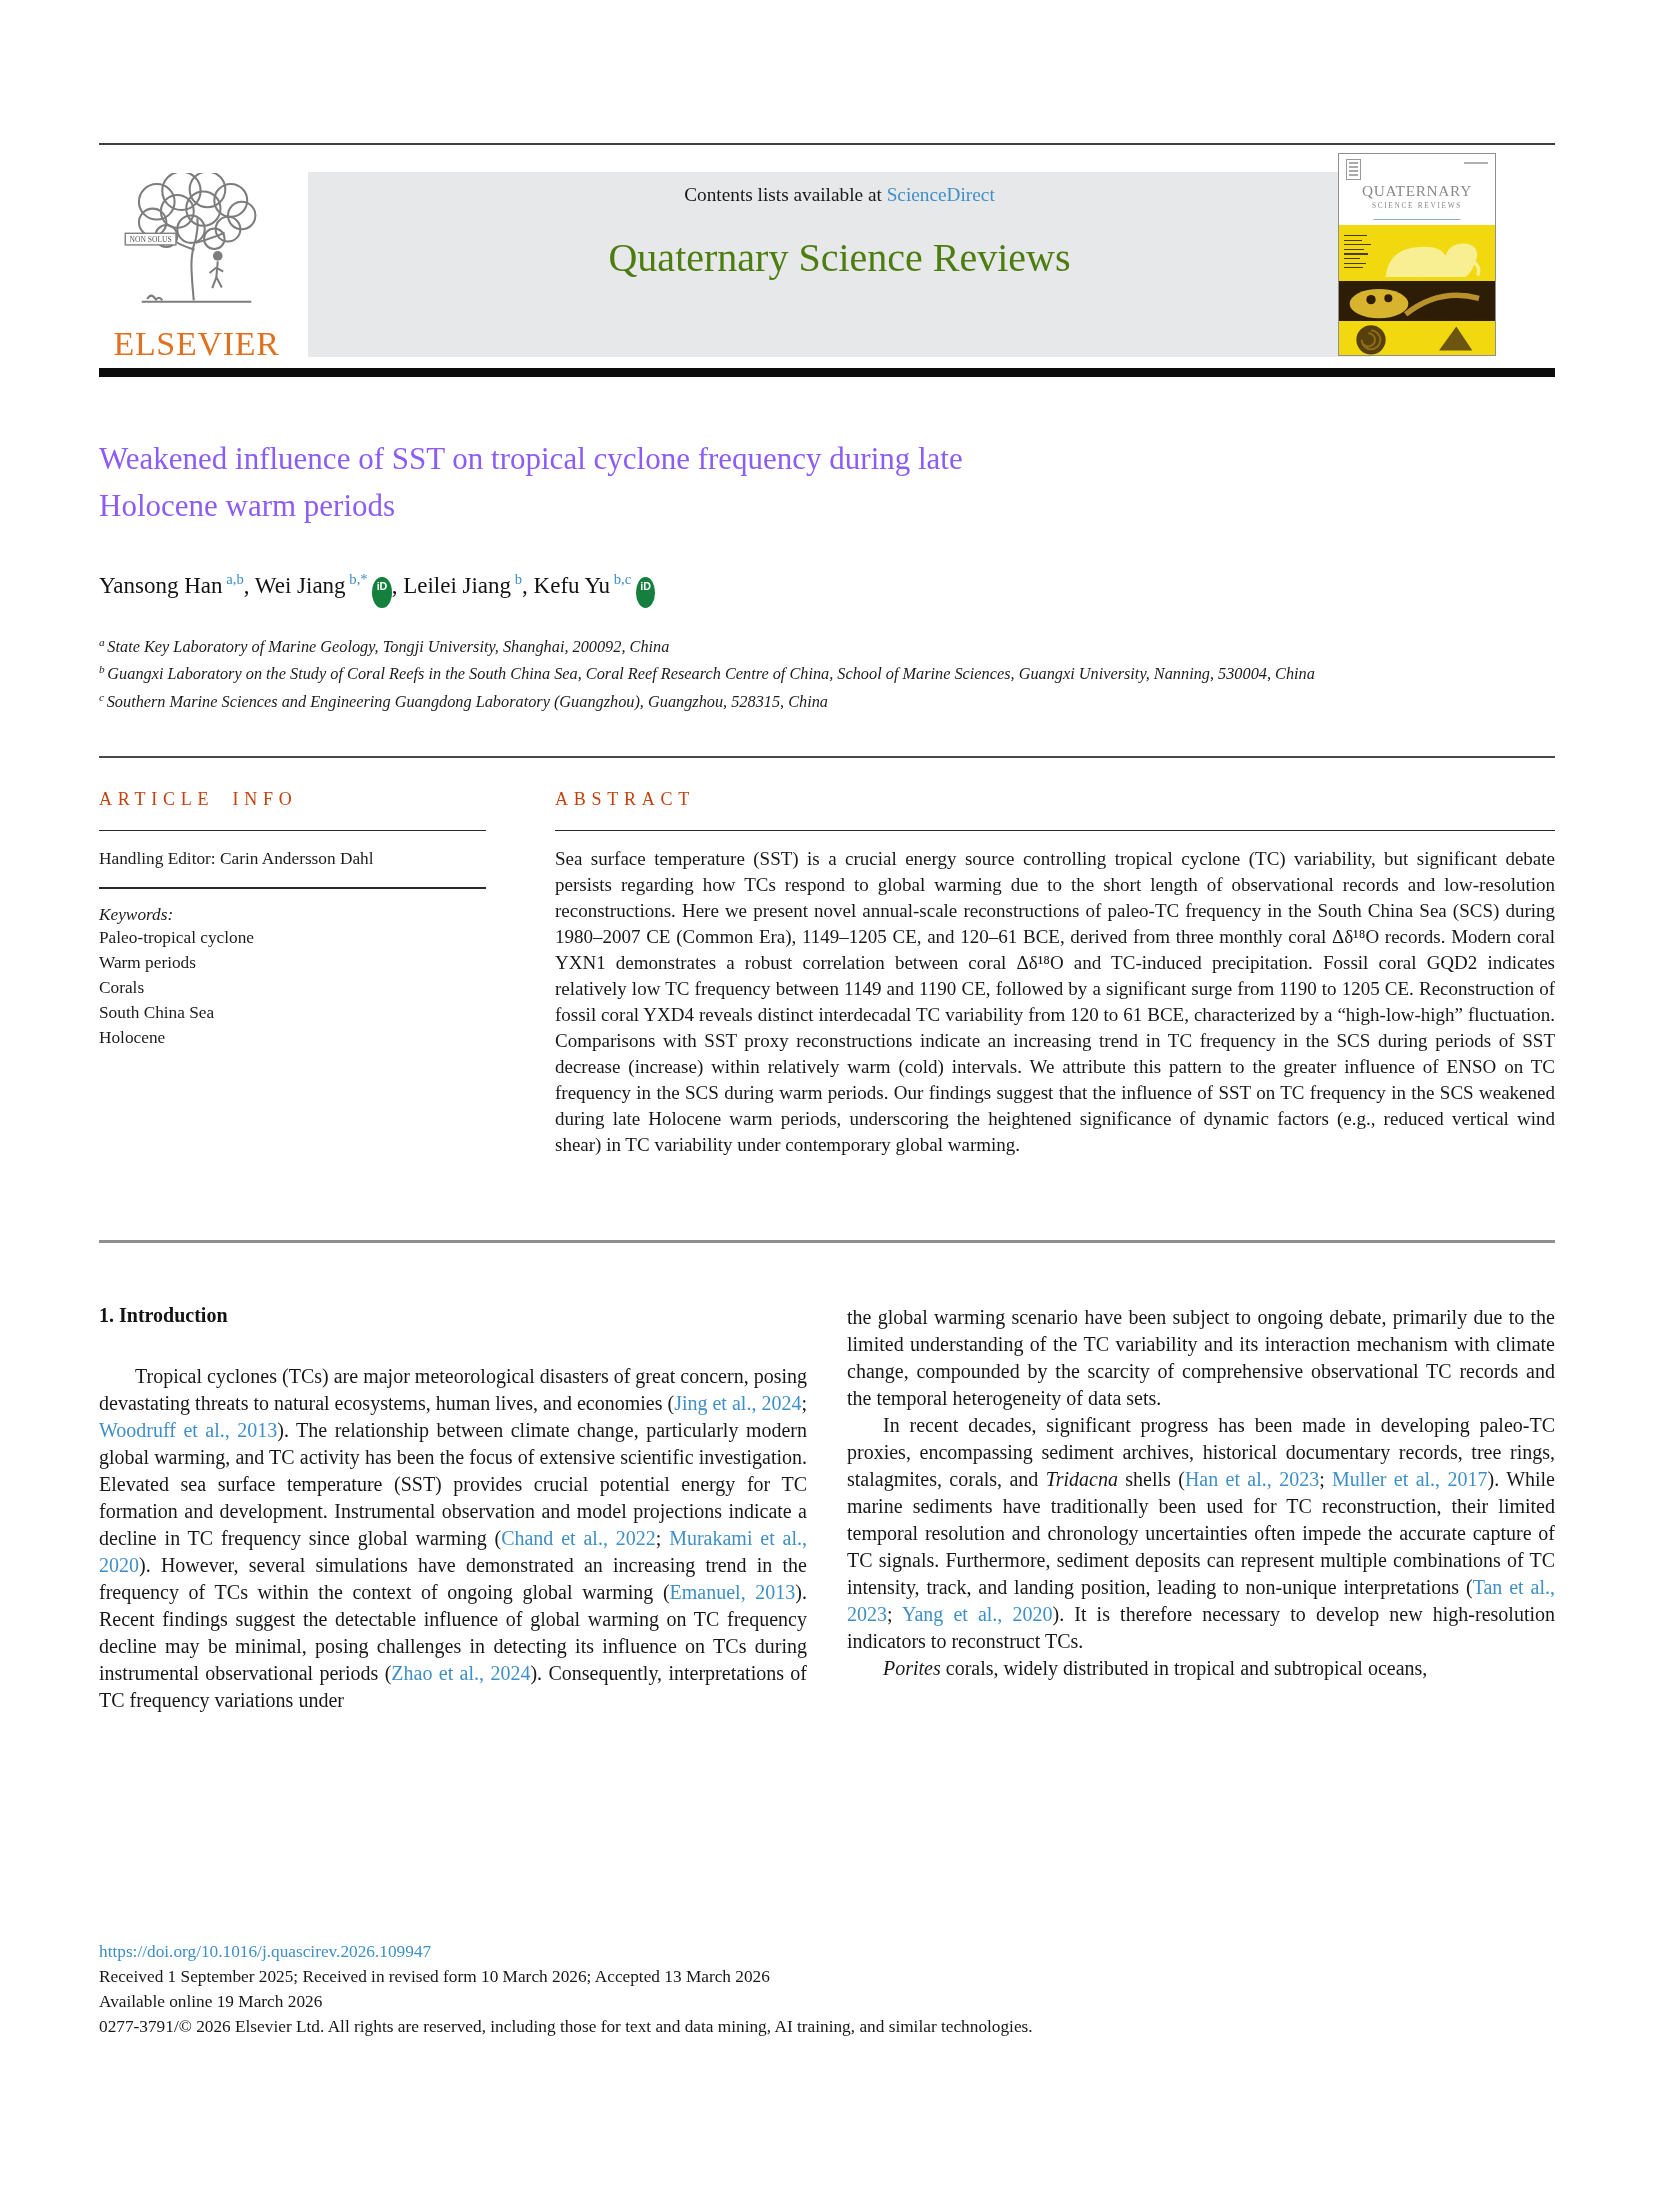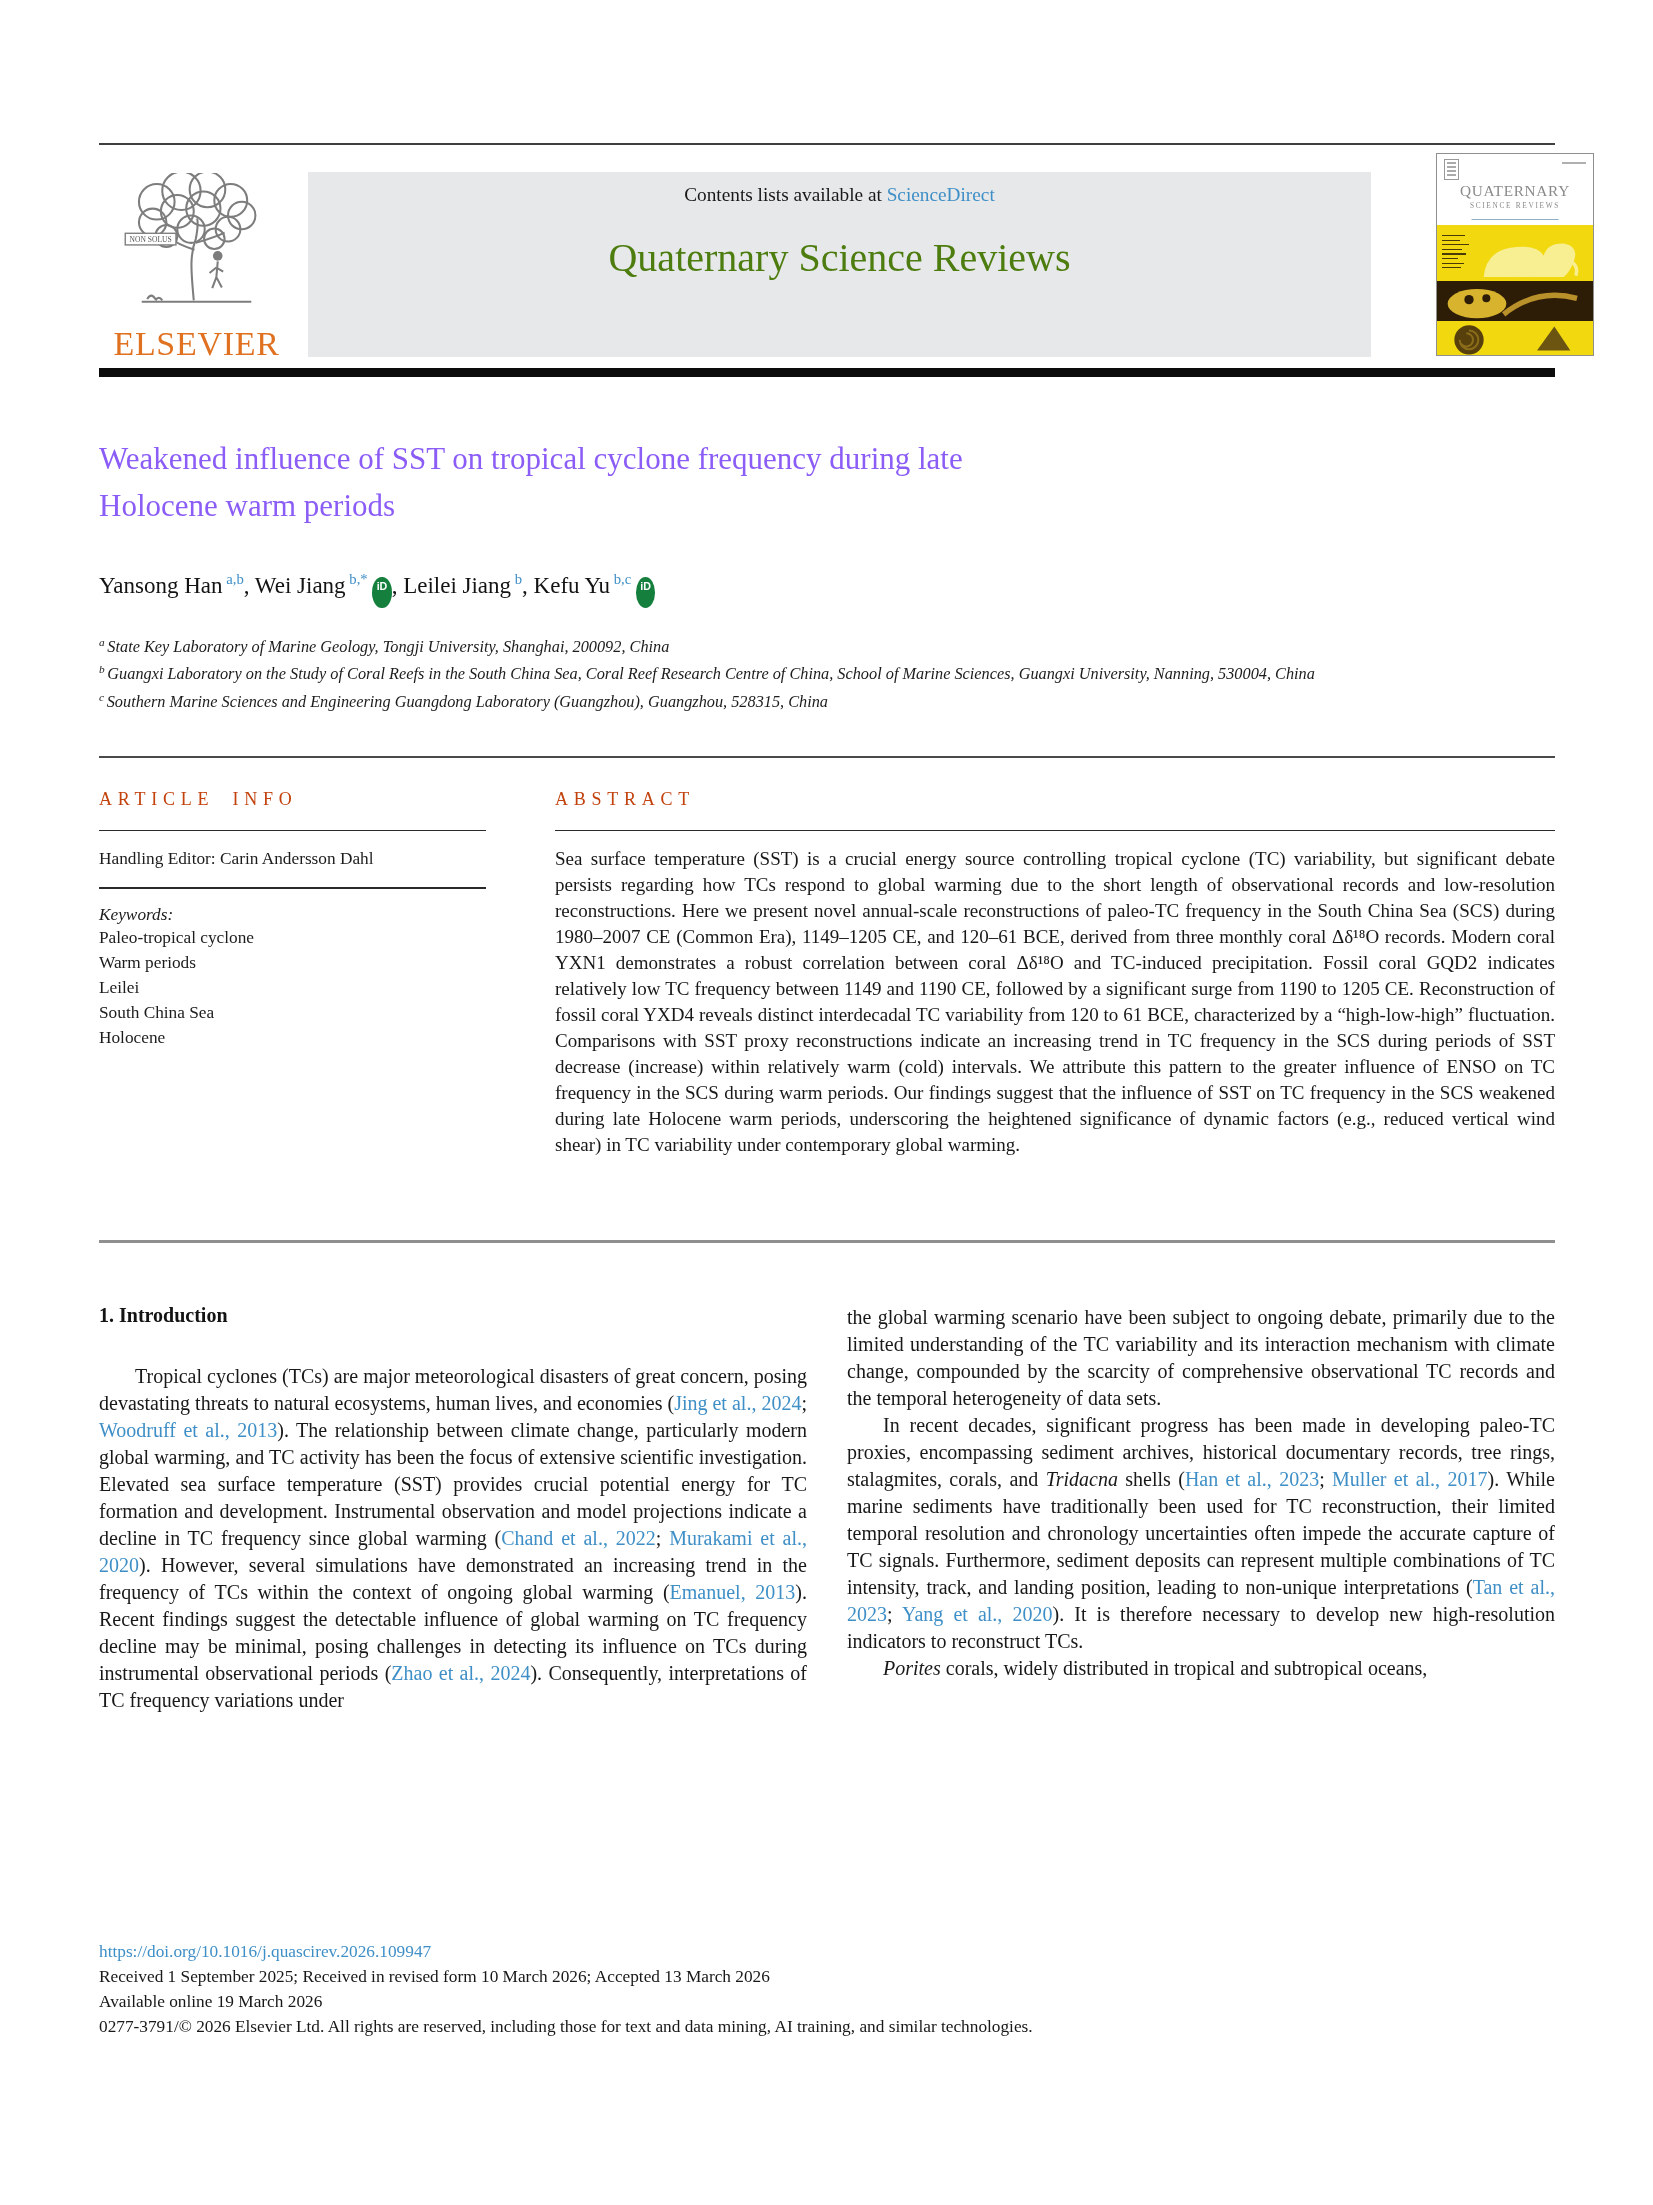--- a/index.html
+++ b/index.html
@@ -18,21 +18,21 @@
   .contents-line{position:absolute;top:12px;width:100%;text-align:center;font-size:19.3px;color:#181818;}
   .journal-title{position:absolute;top:62px;width:100%;text-align:center;font-size:40px;color:#4d7c0f;}
   .homepage-line{position:absolute;bottom:16px;width:100%;text-align:center;
                  font-family:"Liberation Sans",sans-serif;font-size:19.3px;color:#2b2b2b;}
 
   .logo-block{position:absolute;left:100px;top:173px;width:193px;text-align:center;}
   .logo-tree{width:167px;height:137px;}
   .elsevier-word{font-size:34px;color:#df7120;letter-spacing:0.7px;margin-top:13px;}
 
   
-  .cover{position:absolute;left:1436px;top:153px;width:156px;height:201px;border:1.3px solid #8f8f8f;
+  .cover{position:absolute;left:1338px;top:153px;width:156px;height:201px;border:1.3px solid #8f8f8f;
          background:#ef4444;overflow:hidden;}
   .cover-top{position:relative;height:71px;background:#ffffff;}
   .cover-mini-logo{position:absolute;top:5.3px;left:6.7px;width:13.3px;height:18.7px;border:0.7px solid #999;}
   .cover-mini-logo i{display:block;height:2px;background:#aaa;margin:2px 2px 0 2px;}
   .cover-issn{position:absolute;top:8px;right:6.7px;width:24px;height:2px;background:#b0b0b0;}
   .cover-title{position:absolute;top:28px;width:100%;text-align:center;color:#8a8a8a;
                font-size:15.3px;letter-spacing:0.7px;}
   .cover-subtitle{font-size:7.3px;letter-spacing:1.7px;color:#8a8a8a;margin-top:1.3px;}
   .cover-tagline{position:absolute;top:65px;left:50%;transform:translateX(-50%);
                  width:87px;height:1.3px;background:#8fb0c4;}
@@ -197,21 +197,21 @@
 
   <div class="info-col">
     <div class="col-heading">ARTICLE INFO</div>
     <div class="thin-rule info-rule1"></div>
     <div class="handling">Handling Editor: Carin Andersson Dahl</div>
     <div class="thin-rule info-rule2"></div>
     <div class="kw-label">Keywords:</div>
     <div id="keywords">
         <div class="kw-item">Paleo-tropical cyclone</div>
         <div class="kw-item">Warm periods</div>
-        <div class="kw-item">Leilei</div>
+        <div class="kw-item">Corals</div>
         <div class="kw-item">South China Sea</div>
         <div class="kw-item">Holocene</div>
       </div>
   </div>
 
   <div class="abs-col">
     <div class="col-heading">ABSTRACT</div>
     <div class="thin-rule abs-rule"></div>
     <p class="abs-text">Sea surface temperature (SST) is a crucial energy source controlling tropical cyclone (TC) variability, but significant debate persists regarding how TCs respond to global warming due to the short length of observational records and low-resolution reconstructions. Here we present novel annual-scale reconstructions of paleo-TC frequency in the South China Sea (SCS) during 1980–2007 CE (Common Era), 1149–1205 CE, and 120–61 BCE, derived from three monthly coral Δδ¹⁸O records. Modern coral YXN1 demonstrates a robust correlation between coral Δδ¹⁸O and TC-induced precipitation. Fossil coral GQD2 indicates relatively low TC frequency between 1149 and 1190 CE, followed by a significant surge from 1190 to 1205 CE. Reconstruction of fossil coral YXD4 reveals distinct interdecadal TC variability from 120 to 61 BCE, characterized by a “high-low-high” fluctuation. Comparisons with SST proxy reconstructions indicate an increasing trend in TC frequency in the SCS during periods of SST decrease (increase) within relatively warm (cold) intervals. We attribute this pattern to the greater influence of ENSO on TC frequency in the SCS during warm periods. Our findings suggest that the influence of SST on TC frequency in the SCS weakened during late Holocene warm periods, underscoring the heightened significance of dynamic factors (e.g., reduced vertical wind shear) in TC variability under contemporary global warming.</p>
   </div>

